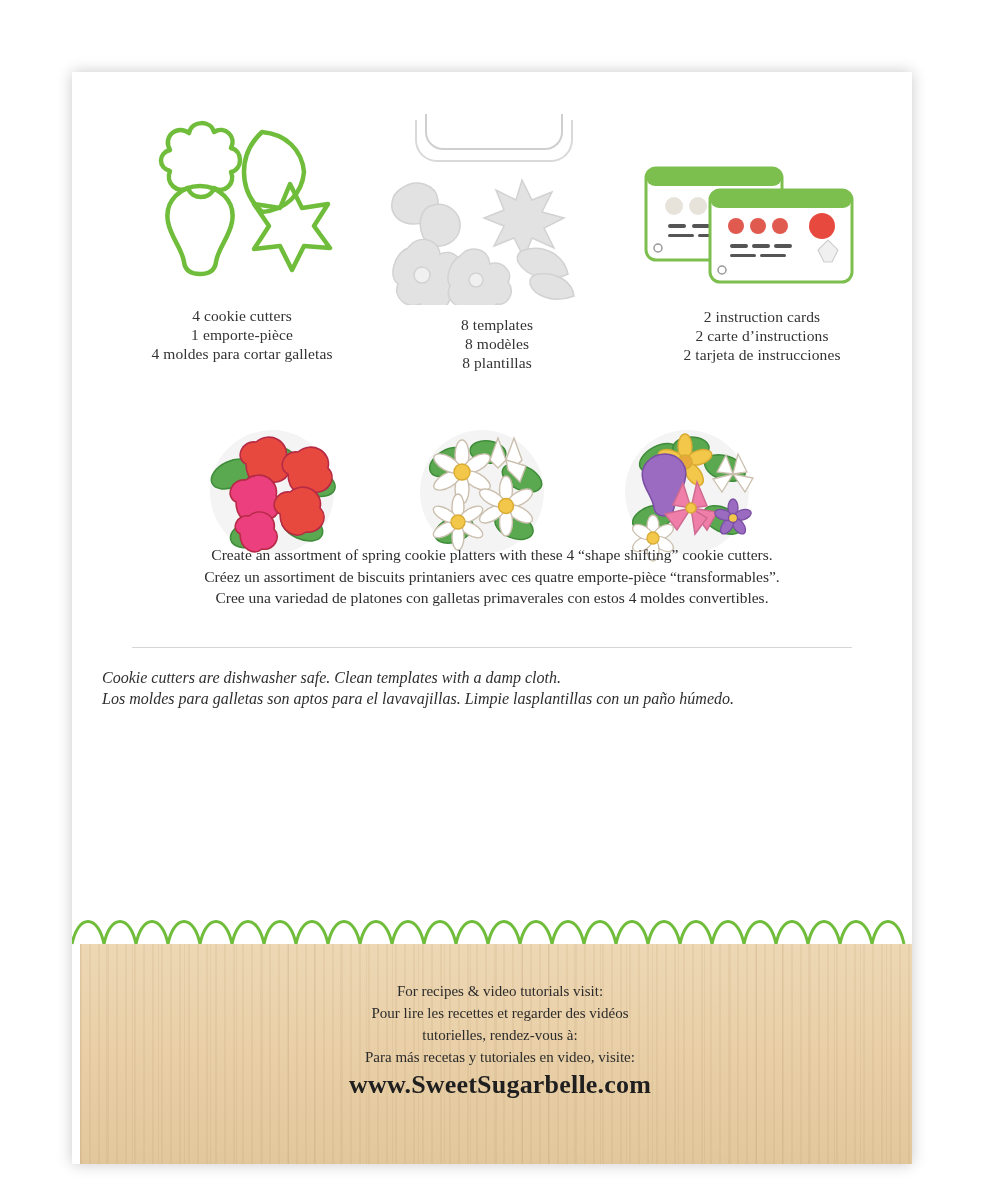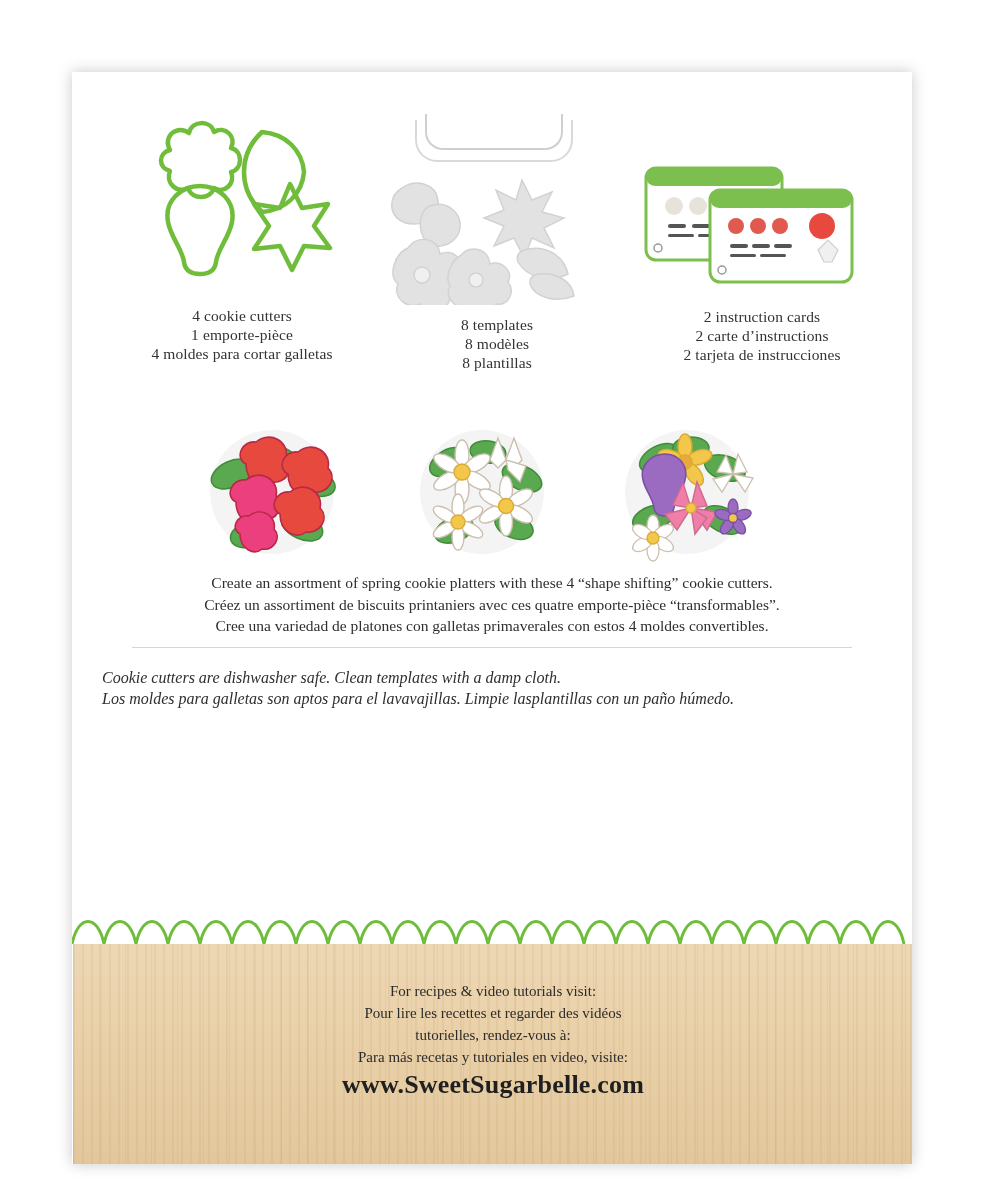--- a/index.html
+++ b/index.html
@@ -93,21 +93,21 @@
   .platter {
     position: absolute;
     width: 150px;
     height: 140px;
   }
 
   
   .desc {
     position: absolute;
     left: 30px;
-    top: 500px;
+    top: 472px;
     width: 780px;
     text-align: center;
     font-size: 15.5px;
     line-height: 21.5px;
     color: #2e2e2e;
   }
   .divider {
     position: absolute;
     left: 60px;
     top: 575px;
@@ -122,21 +122,21 @@
     width: 780px;
     font-size: 16px;
     line-height: 21px;
     color: #2e2e2e;
     font-style: italic;
   }
 
   
   .wood {
     position: absolute;
-    left: 1px;
+    left: 8px;
     bottom: 0;
     width: 840px;
     height: 220px;
     background:
       repeating-linear-gradient(
         90deg,
         rgba(170,130,80,0.10) 0px,
         rgba(170,130,80,0.10) 2px,
         rgba(255,255,255,0.0) 2px,
         rgba(255,255,255,0.0) 9px),

